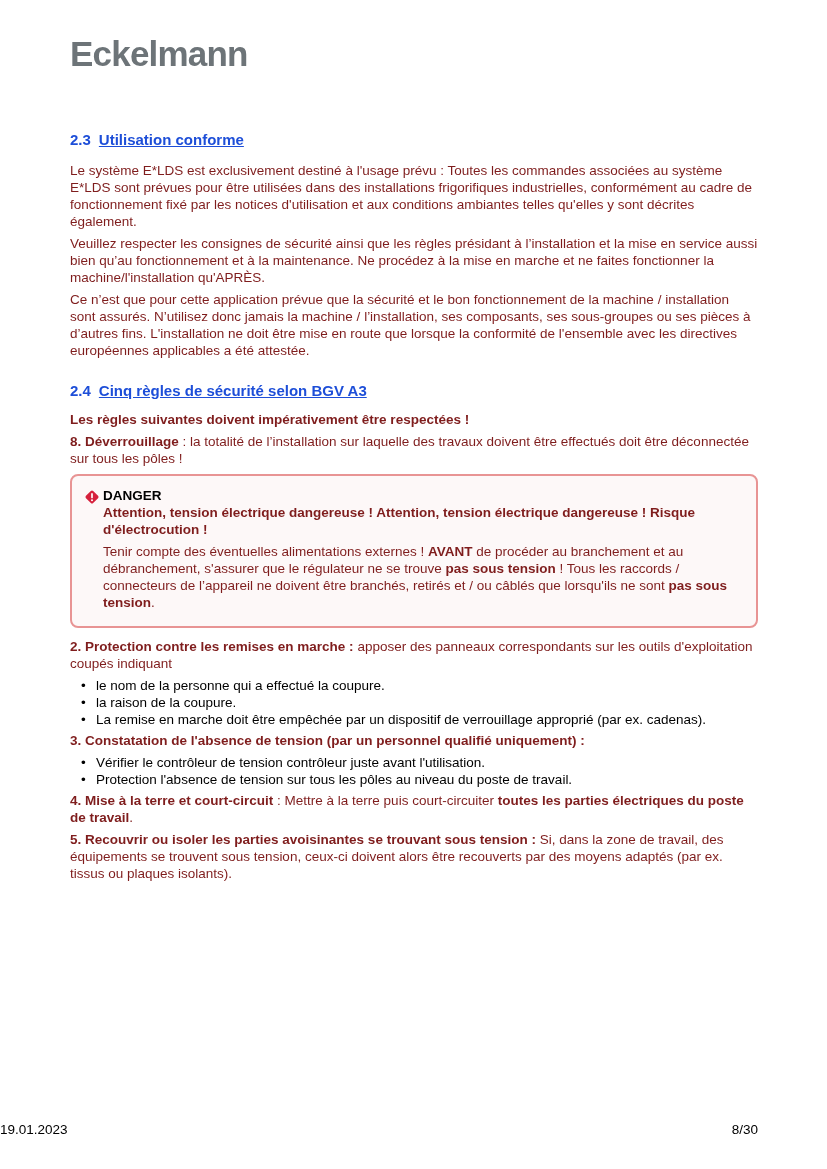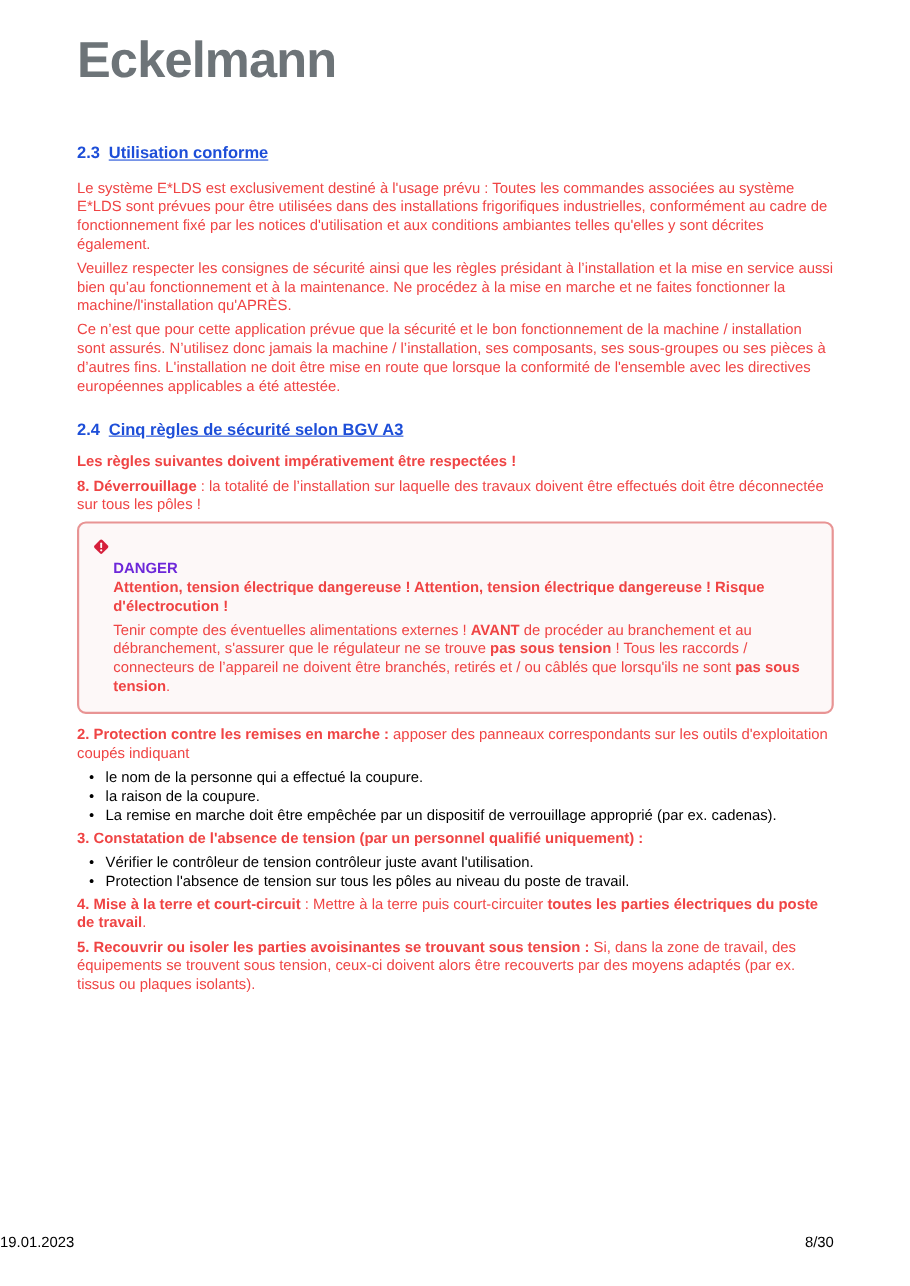--- a/index.html
+++ b/index.html
@@ -3,38 +3,38 @@
 <meta charset="utf-8">
 <style>
   html,body { margin:0; padding:0; background:#ffffff; }
   .page {
     position:relative; width:827px; height:1169px; background:#ffffff;
     font-family:"Liberation Sans","DejaVu Sans",sans-serif; color:#111;
     overflow:hidden;
   }
   .content { padding:0 69px 0 70px; }
   .logo {
-    padding-top:34px; font-size:46px; line-height:40px; font-weight:700;
+    padding-top:34px; font-size:35px; line-height:40px; font-weight:700;
     color:#6d7478; letter-spacing:-0.8px;
   }
   .h-section { font-size:15px; line-height:18px; font-weight:700; color:#1d4ed8;text-decoration:underline; }
   .h-num { display:inline-block; margin-right:8px; }
   #h23 { margin:57px 0 13px; }
   #h24 { margin:23px 0 11px; }
-  p.body { margin:0 0 5px; font-size:13.5px; line-height:17px; color:#ef4444; }
+  p.body { margin:0 0 5px; font-size:13.5px; line-height:17px; color:#7f1d1d; }
   .intro { font-weight:700; margin:0 0 6px; }
   .b { font-weight:700; }
   .danger-box {
     position:relative; box-sizing:border-box; width:688px;
     margin:7px 0 10px; border:2px solid #e89494; border-radius:8px;
     background:#fdf8f8; padding:11px 16px 10px 31px;
   }
   .danger-icon { position:absolute; left:12px; top:13px; width:16px; height:16px; color:#d6203c; }
   .danger-icon svg { display:block; }
-  .danger-label { font-size:13.5px; line-height:17px; font-weight:700; color:#6d28d9;margin-top:21px; }
+  .danger-label { font-size:13.5px; line-height:17px; font-weight:700; color:#000000; }
   .danger-title { font-weight:700; margin:8px 0 0; }
   .danger-body { margin:0; }
   ul.bullets { margin:3px 0 4px; padding:0 0 0 11px; list-style:none; }
   ul.bullets li { position:relative; padding-left:15px; font-size:13.5px; line-height:17px; color:#000; }
   ul.bullets li::before { content:"\2022"; position:absolute; left:0; top:0; }
   .footer { position:absolute; top:1121px; left:0; right:0; height:20px; font-size:13.5px; line-height:17px; color:#000; }
   .footer .date { position:absolute; left:0; right:0; text-align:left; }
   .footer .pageno { position:absolute; right:69px; top:0; }
 </style>
 </head>

